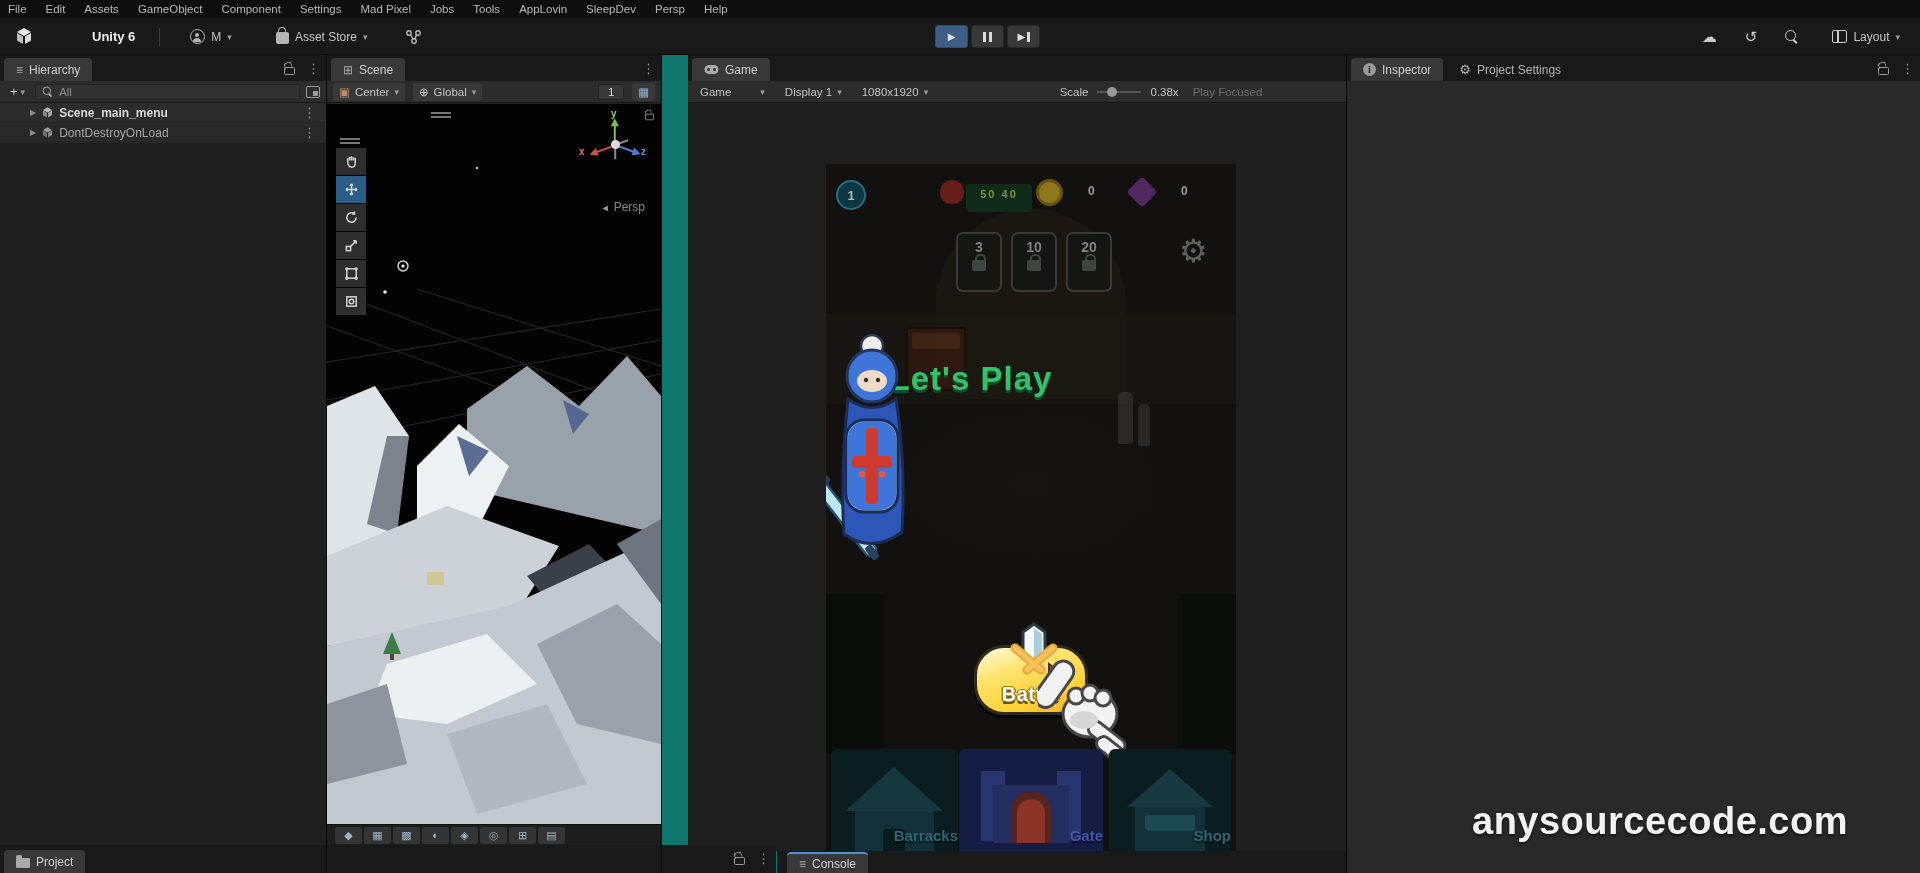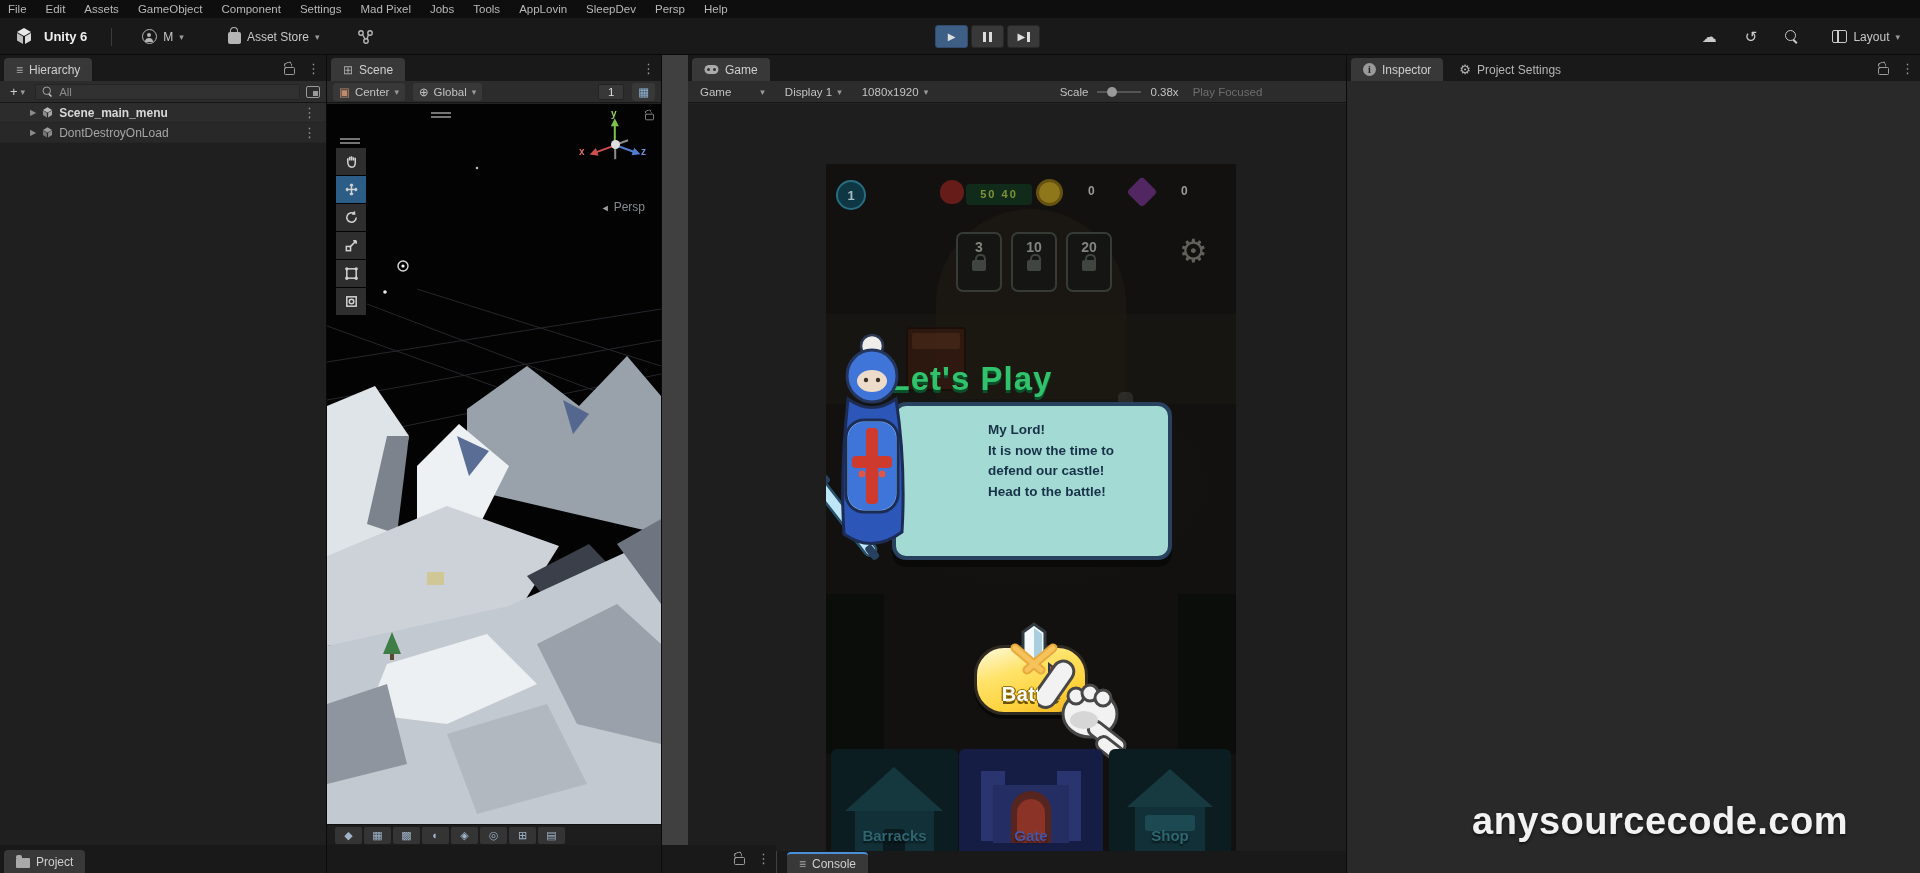--- a/index.html
+++ b/index.html
@@ -1,31 +1,31 @@
 <!DOCTYPE html>
 <html><head>
 <meta charset="utf-8">
 <style>
   * { margin:0; padding:0; box-sizing:border-box; }
   html,body { background:#000; }
   body { font-family:"Liberation Sans", sans-serif; }
-  #app { position:relative; width:1920px; height:873px; background:#404040; overflow:hidden;
+  #app { position:relative; width:1920px; height:873px; background:#0f766e; overflow:hidden;
          font-size:12px; color:#c2c2c2; }
 
   
   #menubar { position:absolute; left:0; top:0; width:1920px; height:18px; background:#0e0e0e;
              display:flex; align-items:center; gap:19px; padding-left:8px; }
   #menubar span { color:#b8b8b8; font-size:11.5px; cursor:default; }
 
   
   #toolbar { position:absolute; left:0; top:18px; width:1920px; height:37px; background:#191919;
              border-bottom:1px solid #0a0a0a; }
   .tb-left { position:absolute; left:14px; top:0; height:37px; display:flex; align-items:center; gap:10px; }
   .unity-logo { width:20px; height:20px; }
-  .unity-ver { color:#efefef; font-weight:bold; font-size:13px; }
+  .unity-ver { color:#efefef; font-weight:bold; font-size:13px;margin-left:48px; }
   .tb-sep { width:1px; height:18px; background:#3a3a3a; margin:0 14px; }
   .tb-btn { display:flex; align-items:center; gap:6px; color:#c7c7c7; font-size:12px; padding:3px 6px;
             border-radius:3px; cursor:default; }
   .tb-caret { font-size:9px; color:#9a9a9a; }
   .person-ic { width:15px; height:15px; border:1.5px solid #b5b5b5; border-radius:50%; position:relative; }
   .person-ic::before { content:''; position:absolute; left:4px; top:2.5px; width:4px; height:4px;
             border-radius:50%; background:#b5b5b5; }
   .person-ic::after { content:''; position:absolute; left:2px; top:7.5px; width:8px; height:4px;
             border-radius:4px 4px 0 0; background:#b5b5b5; }
   .bag-ic { width:13px; height:12px; background:#b5b5b5; border-radius:2px; position:relative; margin-top:3px; }
@@ -125,21 +125,21 @@
   .gr-crate { position:absolute; left:80px; top:163px; width:60px; height:64px; background:#38201425;
               background:#33190f; border:2px solid #1c0d07; border-radius:4px; opacity:.8; }
   .gr-crate::before { content:''; position:absolute; left:4px; top:4px; right:4px; height:16px; background:#4a2817; border-radius:2px; }
   .gr-statue { position:absolute; background:#54544c; opacity:.35; border-radius:5px 5px 2px 2px; }
   .gr-pillar { position:absolute; top:430px; width:58px; height:160px; background:#0b0d0a; }
   .hud-badge { position:absolute; left:10px; top:16px; width:30px; height:30px; border-radius:50%;
                background:#0f3d4d; border:2.5px solid #2b7e97; color:#bcd9e2; font-weight:bold; font-size:13px;
                display:flex; align-items:center; justify-content:center; opacity:.85; }
   .hud-berry { position:absolute; left:114px; top:16px; width:24px; height:24px; border-radius:50% 50% 46% 46%;
                background:#7c1f1c; opacity:.8; }
-  .hud-xp { position:absolute; left:140px; top:20px; width:66px; height:21px; background:#10301c;
+  .hud-xp { position:absolute; left:140px; top:20px; width:66px; height:28px; background:#10301c;
             border-radius:4px; color:#93a93f; font-size:11px; font-weight:bold; text-align:center;
             line-height:20px; letter-spacing:2px; opacity:.85; }
   .hud-coin { position:absolute; left:210px; top:15px; width:27px; height:27px; border-radius:50%;
               background:#9c831d; border:3px solid #6e5a10; opacity:.9; }
   .hud-count { position:absolute; top:20px; color:#9a9a9a; font-size:12px; font-weight:bold; }
   .hud-gem { position:absolute; left:305px; top:17px; width:22px; height:22px; background:#5e2a70;
              transform:rotate(45deg); border-radius:4px; opacity:.85; }
   .lock-card { position:absolute; top:68px; width:46px; height:60px; background:#141614e6;
                border:2px solid #3b403b; border-radius:7px; display:flex; flex-direction:column;
                align-items:center; padding-top:5px; gap:5px; opacity:.9; }
@@ -157,21 +157,21 @@
   .knight { position:absolute; left:-16px; top:160px; width:120px; height:260px; }
   .battle { position:absolute; left:148px; top:481px; width:114px; height:70px; background:
             linear-gradient(160deg,#fffbe0 0%, #ffe36a 35%, #ffd23c 70%, #f0b01f 100%);
             border:3px solid #2f2b22; border-radius:30px; box-shadow:0 4px 0 rgba(0,0,0,.5); }
   .battle-swords { position:absolute; left:24px; top:-26px; width:66px; height:62px; }
   .battle-label { position:absolute; left:0; bottom:6px; width:100%; text-align:center; color:#fff;
             font-size:20px; font-weight:800; letter-spacing:.5px;
             text-shadow:-1.5px 0 #9c7508, 1.5px 0 #9c7508, 0 -1.5px #9c7508, 0 2.5px #6e5306; }
   .glove { position:absolute; left:212px; top:492px; width:100px; height:115px; }
   .bld { position:absolute; top:585px; height:150px; }
-  .bld .lab { position:absolute; left:0; bottom:55px; width:100%; text-align:center; font-weight:800;
+  .bld .lab { position:absolute; left:0; bottom:55px; width:100%; text-align:right; font-weight:800;
               font-size:15px; text-shadow:0 2px 2px rgba(0,0,0,.6); }
   .bld svg { position:absolute; left:0; top:0; width:100%; height:100%; }
 
   
   #inspector { left:1347px; top:55px; width:573px; height:818px; background:#292929; }
   #inspector .body { position:absolute; left:0; top:26px; right:0; bottom:0; background:#292929; }
   .info-ic { width:13px; height:13px; border-radius:50%; background:#9a9a9a; color:#222; font-size:10px;
              font-weight:bold; display:flex; align-items:center; justify-content:center; font-family:"Liberation Serif",serif; }
   .gear-ic { color:#b5b5b5; font-size:13px; }
 
@@ -520,26 +520,20 @@
           <span class="num">10</span>
             <span class="padlock"></span>
         </div>
         <div class="lock-card" style="left:240px;">
           <span class="num">20</span>
             <span class="padlock"></span>
         </div>
         <span class="gr-gear">⚙</span>
 
         <div class="lets-play">Let's Play</div>
-        <div class="dialog">
-          <div class="line">My Lord!</div>
-          <div class="line">It is now the time to</div>
-          <div class="line">defend our castle!</div>
-          <div class="line">Head to the battle!</div>
-        </div>
         <svg class="knight" viewBox="0 0 120 260">
           <g transform="rotate(-38 40 200)">
             <rect x="34" y="150" width="12" height="88" rx="5" fill="#bfe6f5" stroke="#27506b" stroke-width="2.5"></rect>
             <rect x="28" y="146" width="24" height="8" rx="3" fill="#27405f"></rect>
             <rect x="36" y="228" width="8" height="16" rx="3" fill="#27405f"></rect>
           </g>
           <circle cx="62" cy="22" r="11" fill="#f0eeea" stroke="#2a3550" stroke-width="2.5"></circle>
           <ellipse cx="62" cy="52" rx="25" ry="26" fill="#3f74d8" stroke="#24355e" stroke-width="3"></ellipse>
           <ellipse cx="62" cy="57" rx="15" ry="11" fill="#ecdcc9"></ellipse>
           <circle cx="56" cy="56" r="2.2" fill="#3c2f28"></circle>

